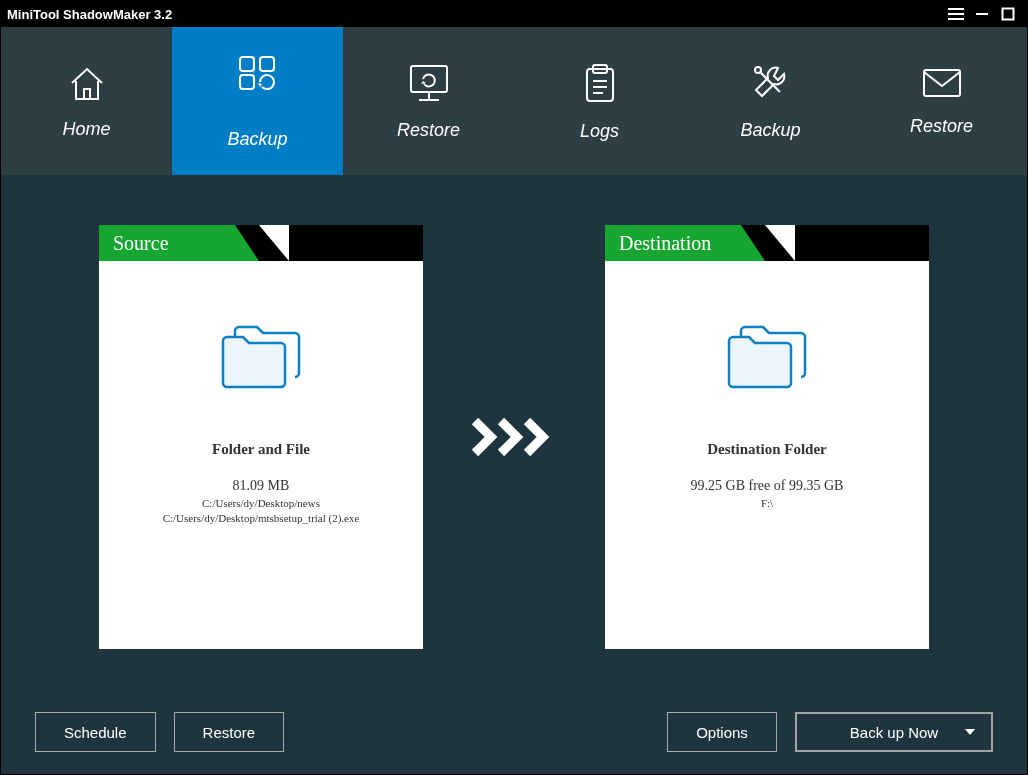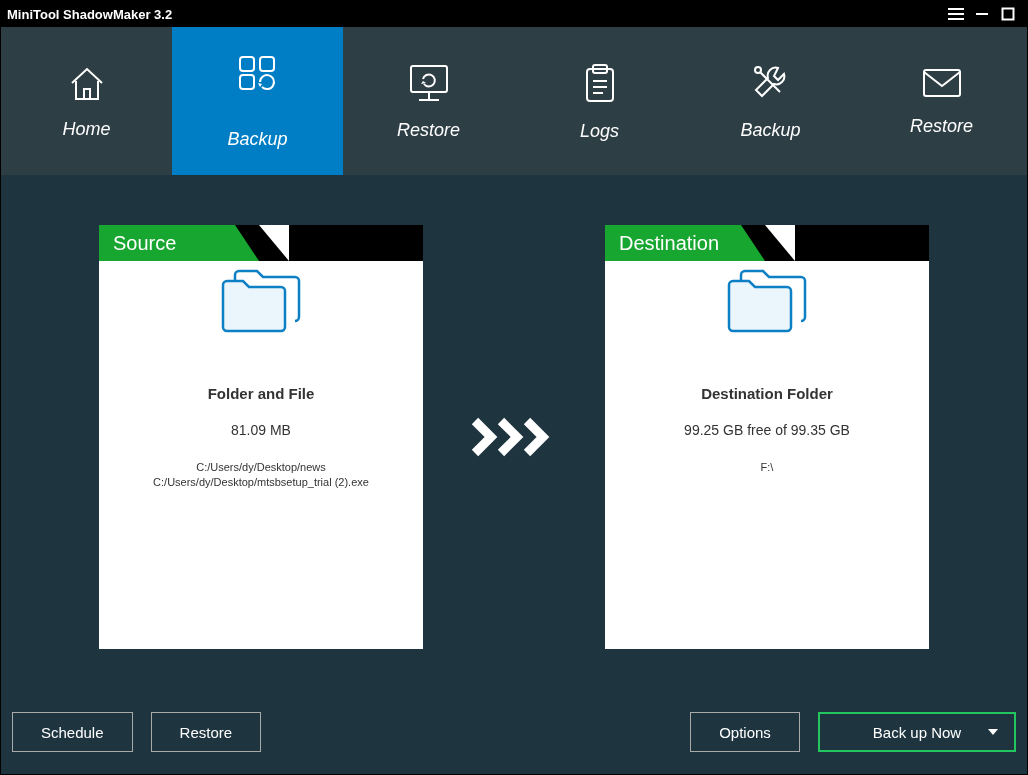--- a/index.html
+++ b/index.html
@@ -63,20 +63,21 @@
 }
 .content {
   flex: 1;
   position: relative;
   padding: 50px 98px 0 98px;
 }
 .panels {
   display: flex;
   align-items: center;
   justify-content: space-between;
+  font-family: Liberation Serif, serif;
 }
 .panel {
   width: 324px;
   height: 424px;
   background: #fff;
   display: flex;
   flex-direction: column;
 }
 .panel-header {
   height: 36px;
@@ -99,57 +100,58 @@
   position: absolute;
   top: 0; left: 160px; height: 36px; width: 30px;
   background: #fff;
   clip-path: polygon(0 0, 100% 0, 100% 100%);
 }
 .panel-body {
   flex: 1;
   display: flex;
   flex-direction: column;
   align-items: center;
+  padding-top: 56px;
   color: #333;
   text-align: center;
 }
 .panel-body .folder-icon { margin-bottom: 44px; }
 .panel-body .p-title { font-size: 15px; font-weight: 700; margin-bottom: 20px; }
-.panel-body .p-size { font-size: 14px; margin-bottom: 22px; }
+.panel-body .p-size { font-size: 14px; margin-bottom: 2px; }
 .panel-body .p-path { font-size: 11px; line-height: 1.35; }
 .arrows {
   display: flex;
   align-items: center;
   gap: -4px;
 }
 .arrows svg { display: block; }
 .bottom-bar {
   height: 84px;
   display: flex;
   align-items: center;
-  padding: 0 11px;
+  padding: 0 34px;
   gap: 18px;
 }
 .bottom-bar .spacer { flex: 1; }
 .btn {
   height: 40px;
   border: 1px solid #aaa;
   color: #fff;
   background: transparent;
   display: flex;
   align-items: center;
   justify-content: center;
   font-size: 15px;
   cursor: pointer;
   padding: 0 28px;
   min-width: 110px;
 }
 .btn-backup {
   width: 198px;
-  border: 2px solid #22c55e;
+  border: 2px solid #a3a3a3;
   justify-content: center;
   position: relative;
 }
 .btn-backup .caret {
   position: absolute;
   right: 16px;
   top: 50%;
   transform: translateY(-50%);
   width: 0; height: 0;
   border-left: 5px solid transparent;

